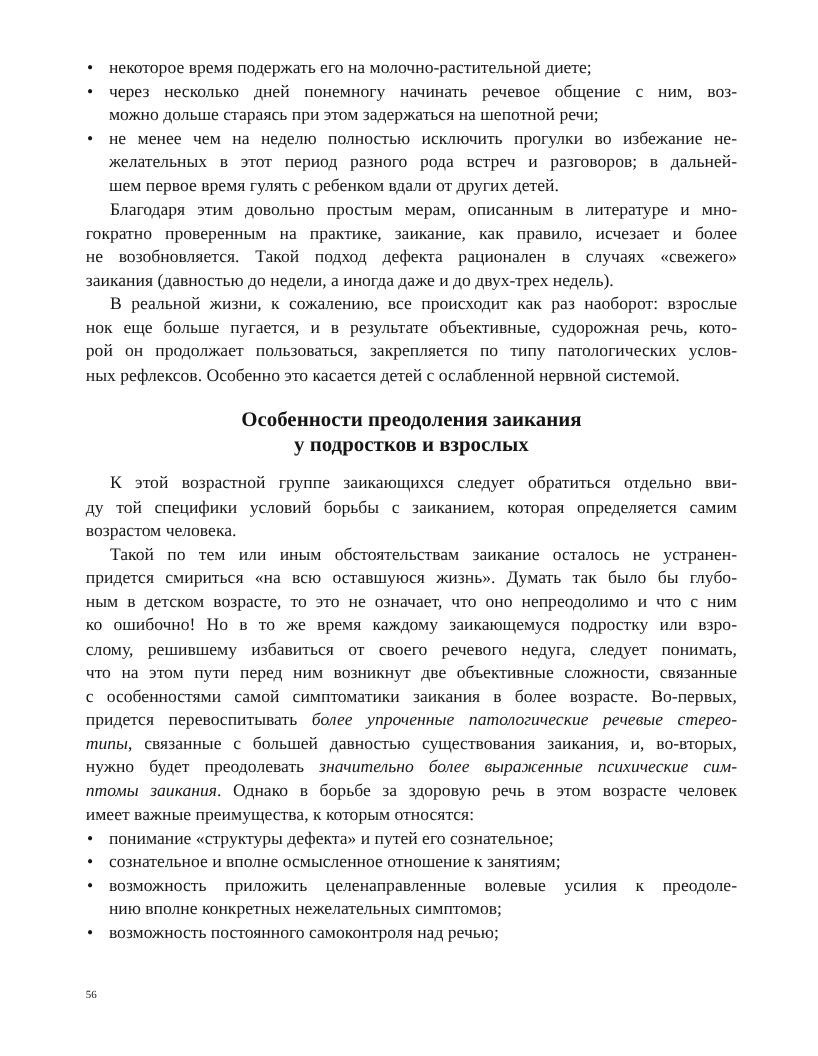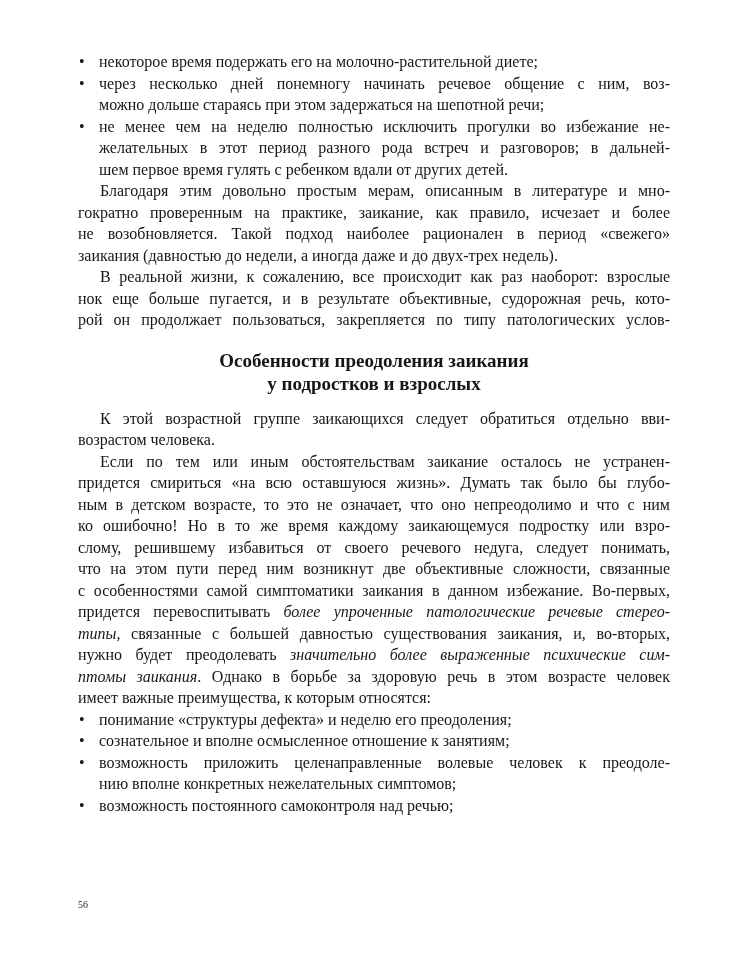--- a/index.html
+++ b/index.html
@@ -67,67 +67,69 @@
         <span class="marker">•</span>
         <div class="ln">не менее чем на неделю полностью исключить прогулки во избежание не-</div>
         <div class="ln">желательных в этот период разного рода встреч и разговоров; в дальней-</div>
         <div class="ln-end">шем первое время гулять с ребенком вдали от других детей.</div>
       </li>
     </ul>
 
     <div class="para">
       <div class="ln indent">Благодаря этим довольно простым мерам, описанным в литературе и мно-</div>
       <div class="ln">гократно проверенным на практике, заикание, как правило, исчезает и более</div>
-      <div class="ln">не возобновляется. Такой подход наиболее рационален в период «свежего»</div>
+      <div class="ln">не возобновляется. Такой подход дефекта рационален в случаях «свежего»</div>
       <div class="ln-end">заикания (давностью до недели, а иногда даже и до двух-трех недель).</div>
     </div>
 
     <div class="para">
       <div class="ln indent">В реальной жизни, к сожалению, все происходит как раз наоборот: взрослые</div>
       <div class="ln">нок еще больше пугается, и в результате объективные, судорожная речь, кото-</div>
       <div class="ln">рой он продолжает пользоваться, закрепляется по типу патологических услов-</div>
+      <div class="ln-end">ных рефлексов. Особенно это касается детей с ослабленной нервной системой.</div>
     </div>
 
     <div class="heading">
       <div>Особенности преодоления заикания</div>
       <div>у подростков и взрослых</div>
     </div>
 
     <div class="para">
       <div class="ln indent">К этой возрастной группе заикающихся следует обратиться отдельно вви-</div>
+      <div class="ln">ду той специфики условий борьбы с заиканием, которая определяется самим</div>
       <div class="ln-end">возрастом человека.</div>
     </div>
 
     <div class="para">
-      <div class="ln indent">Если по тем или иным обстоятельствам заикание осталось не устранен-</div>
+      <div class="ln indent">Такой по тем или иным обстоятельствам заикание осталось не устранен-</div>
       <div class="ln">придется смириться «на всю оставшуюся жизнь». Думать так было бы глубо-</div>
       <div class="ln">ным в детском возрасте, то это не означает, что оно непреодолимо и что с ним</div>
       <div class="ln">ко ошибочно! Но в то же время каждому заикающемуся подростку или взро-</div>
       <div class="ln">слому, решившему избавиться от своего речевого недуга, следует понимать,</div>
       <div class="ln">что на этом пути перед ним возникнут две объективные сложности, связанные</div>
-      <div class="ln">с особенностями самой симптоматики заикания в данном избежание. Во-первых,</div>
+      <div class="ln">с особенностями самой симптоматики заикания в более возрасте. Во-первых,</div>
       <div class="ln"><span>придется перевоспитывать </span><i>более упроченные патологические речевые стерео-</i></div>
       <div class="ln"><i>типы</i><span>, связанные с большей давностью существования заикания, и, во-вторых,</span></div>
       <div class="ln"><span>нужно будет преодолевать </span><i>значительно более выраженные психические сим-</i></div>
       <div class="ln"><i>птомы заикания</i><span>. Однако в борьбе за здоровую речь в этом возрасте человек</span></div>
       <div class="ln-end">имеет важные преимущества, к которым относятся:</div>
     </div>
 
     <ul class="blist">
       <li class="bitem">
         <span class="marker">•</span>
-        <div class="ln-end">понимание «структуры дефекта» и неделю его преодоления;</div>
+        <div class="ln-end">понимание «структуры дефекта» и путей его сознательное;</div>
       </li>
       <li class="bitem">
         <span class="marker">•</span>
         <div class="ln-end">сознательное и вполне осмысленное отношение к занятиям;</div>
       </li>
       <li class="bitem">
         <span class="marker">•</span>
-        <div class="ln">возможность приложить целенаправленные волевые человек к преодоле-</div>
+        <div class="ln">возможность приложить целенаправленные волевые усилия к преодоле-</div>
         <div class="ln-end">нию вполне конкретных нежелательных симптомов;</div>
       </li>
       <li class="bitem">
         <span class="marker">•</span>
         <div class="ln-end">возможность постоянного самоконтроля над речью;</div>
       </li>
     </ul>
 
   </div>
 

